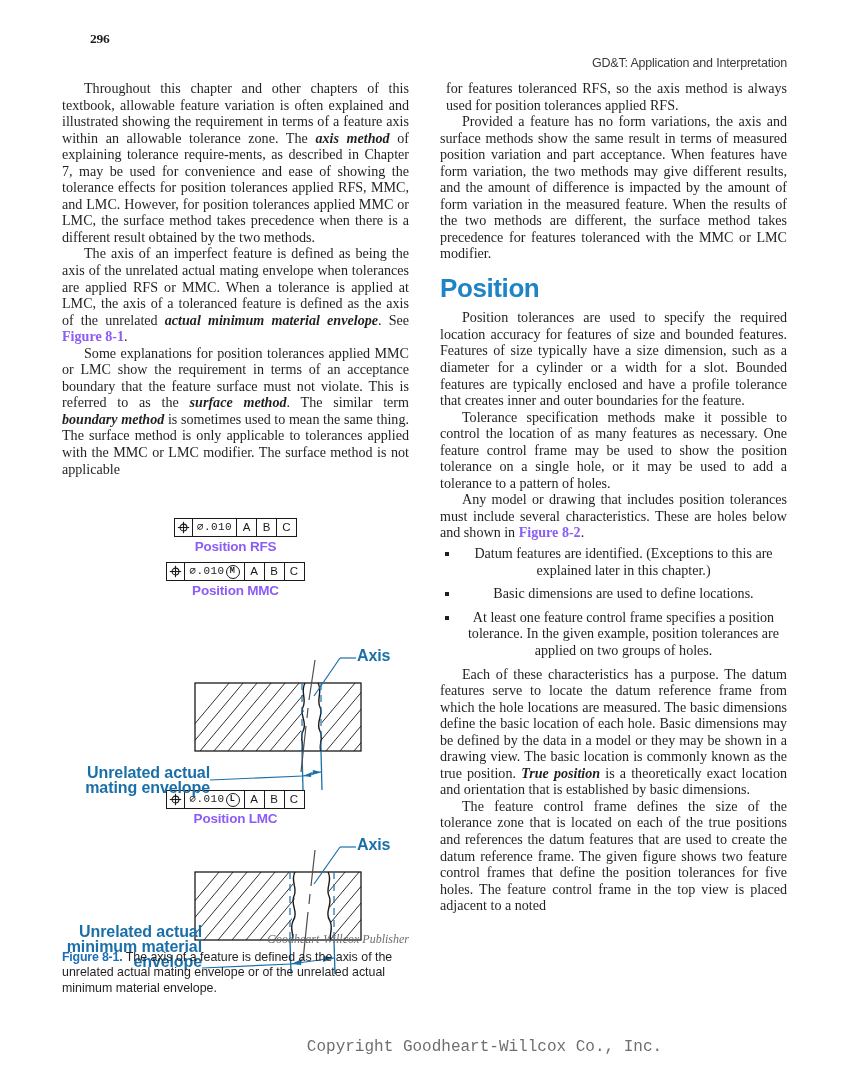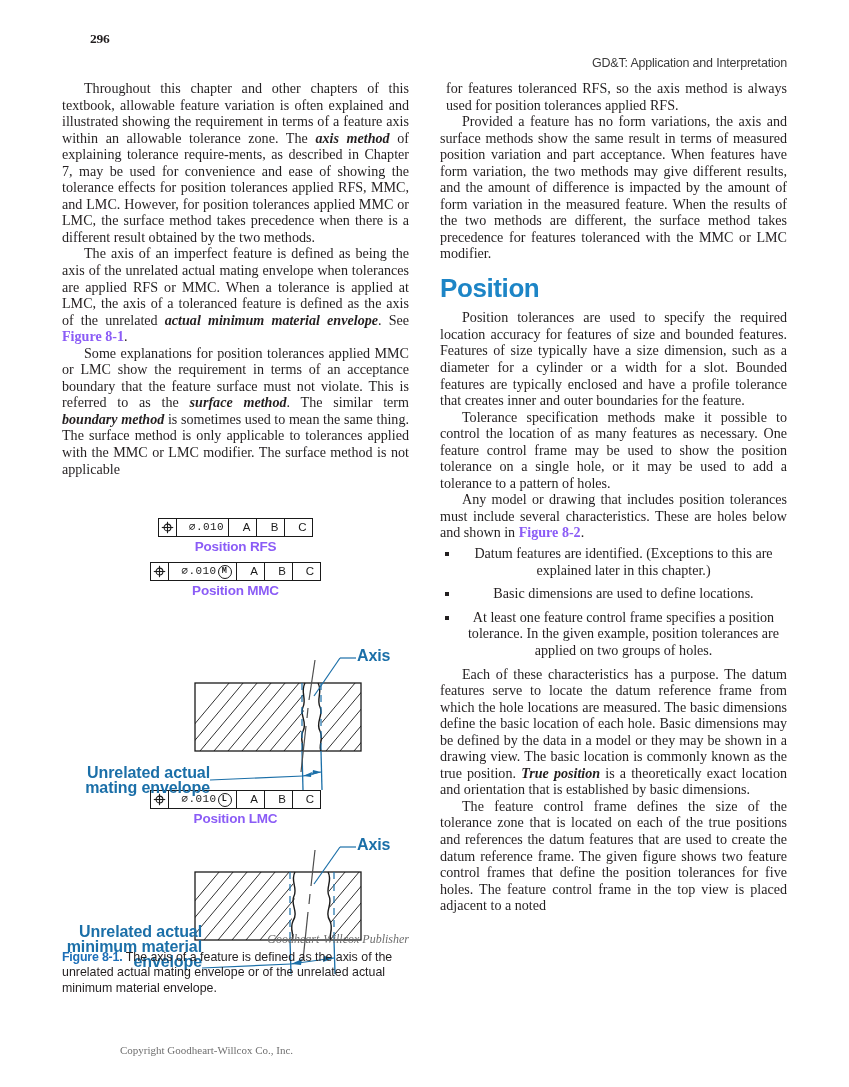--- a/index.html
+++ b/index.html
@@ -119,21 +119,20 @@
   .fcf {
     display: inline-flex;
     align-items: stretch;
     border: 1.2px solid #1a1a1a;
     background: #fff;
     height: 17px;
     font-family: "Liberation Sans", sans-serif;
     font-size: 11.5px;
     line-height: 17px;
     color: #1a1a1a;
-    gap: 8px;
   }
   .fcf .cell {
     border-right: 1.2px solid #1a1a1a;
     padding: 0 4px;
     display: flex;
     align-items: center;
     justify-content: center;
     white-space: nowrap;
   }
   .fcf .cell:last-child { border-right: none; }
@@ -201,23 +200,23 @@
   #fig-caption .fignum {
     font-weight: bold;
     color: #1d6fb8;
     letter-spacing: -0.2px;
   }
 
   #footer {
     position: absolute;
     left: 0; right: 0;
     bottom: 31px;
-    text-align: left;
-    font-family: Liberation Serif, serif;
-    font-size: 11px;
+    text-align: center;
+    font-family: Liberation Mono, monospace;
+    font-size: 16px;
     color: #6f6f6f;
   }
   #footer .inner { padding-left: 120px; }
 
   svg { display: block; }
 </style>
 </head>
 <body>
 
 <div id="running-head">

